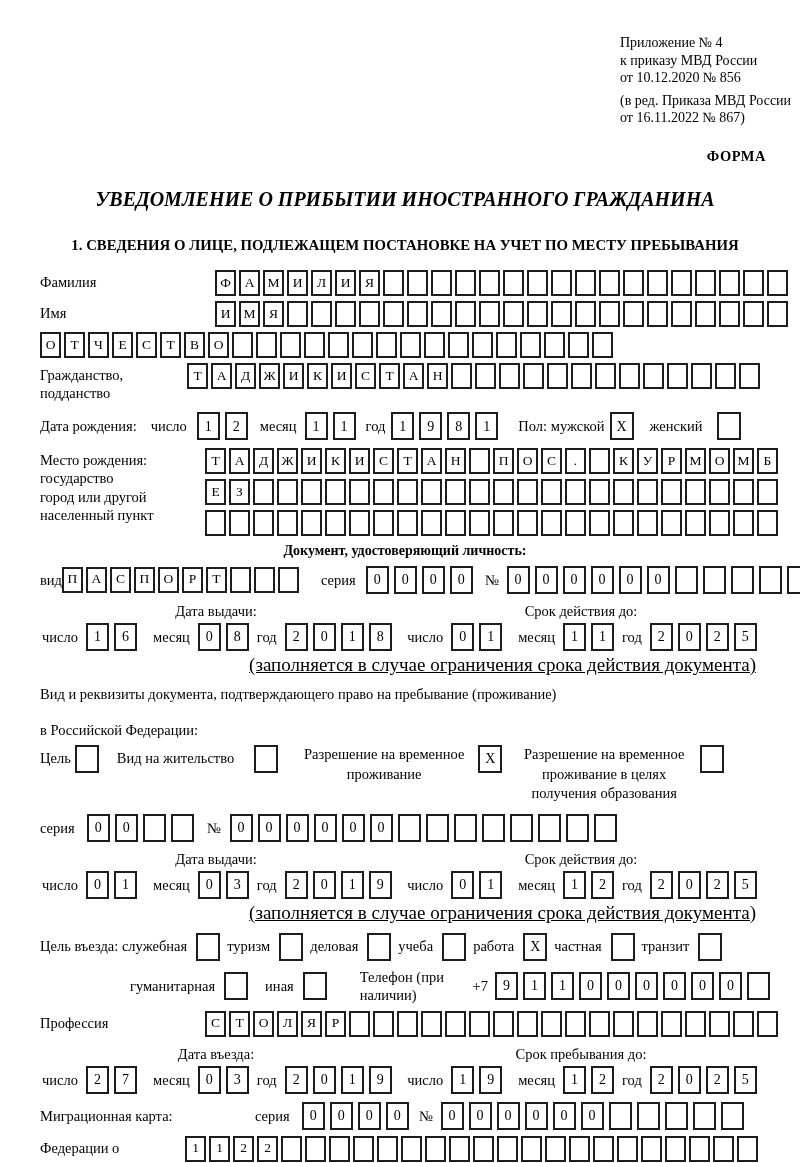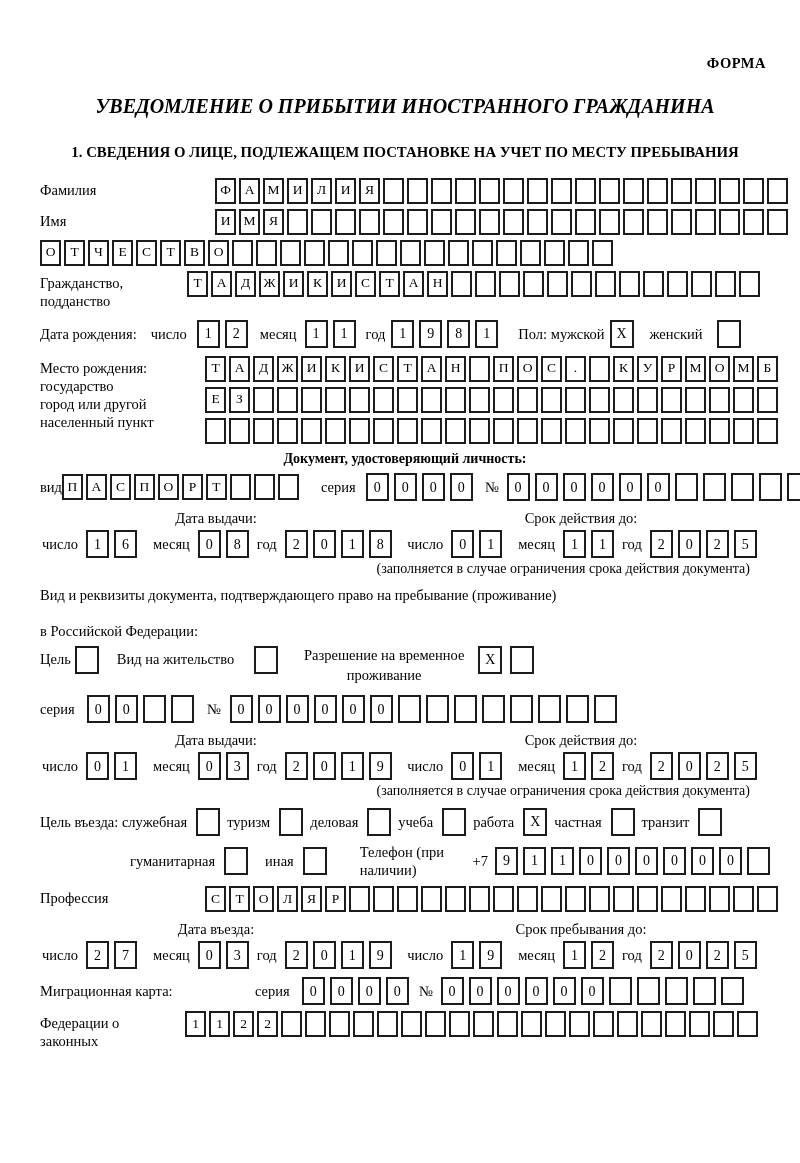--- a/index.html
+++ b/index.html
@@ -41,34 +41,41 @@
 
   .w175{width:175px;} .w147{width:147px;} .w165{width:165px;} .w145{width:145px;}
   .doc-heading{text-align:center;font-weight:bold;font-size:14px;margin:6px 0 6px 0;}
 
   
   .dates{display:flex;margin-bottom:2px;}
   .dcol-l{width:352px;} .dcol-r{width:378px;}
   .dhead{text-align:center;margin-bottom:3px;}
   .drow{display:flex;align-items:center;gap:6px;}
   .drow .t{padding:0 2px;}
-  .foot-note{font-size:14px;text-align:right;margin:2px 20px 8px 0;}
+  .foot-note{font-size:19px;text-align:right;margin:2px 14px 8px 0;text-decoration:underline;}
 
   .para{margin:8px 0 2px 0;}
   .cbrow{display:flex;align-items:flex-start;margin:6px 0 4px 0;}
   .cb-label-c{text-align:center;line-height:1.35;}
   .nowrap{white-space:nowrap;}
   .purpose-row{display:flex;align-items:center;gap:7px;margin-bottom:7px;flex-wrap:nowrap;}
   .purpose-row .cb{margin-left:2px;}
 </style>
 </head>
 <body>
 
 <div class="page">
 
+  <div class="appendix">
+    <div>Приложение № 4</div>
+    <div>к приказу МВД России</div>
+    <div>от 10.12.2020 № 856</div>
+    <div class="rev">(в ред. Приказа МВД России</div>
+    <div>от 16.11.2022 № 867)</div>
+  </div>
 
   <div class="forma">ФОРМА</div>
 
   <div class="title">
     <div>УВЕДОМЛЕНИЕ О ПРИБЫТИИ ИНОСТРАННОГО ГРАЖДАНИНА</div>
   </div>
 
   <div class="section-heading">1. СВЕДЕНИЯ О ЛИЦЕ, ПОДЛЕЖАЩЕМ ПОСТАНОВКЕ НА УЧЕТ ПО МЕСТУ ПРЕБЫВАНИЯ</div>
 
   <div class="row">
@@ -399,20 +406,21 @@
     <div style="margin-top:18px;">в Российской Федерации:</div>
   </div>
 
   <div class="cbrow">
     <span style="padding-top:4px;">Цель</span>
     <span class="cb" style="margin-left:4px;"></span>
     <span style="margin-left:18px;padding-top:4px;">Вид на жительство</span>
     <span class="cb" style="margin-left:20px;"></span>
     <span class="cb-label-c" style="width:172px;margin-left:20px;">Разрешение на временное проживание</span>
     <span class="cb" style="margin-left:8px;">X</span>
+    <span class="cb-label-c" style="width:176px;margin-left:14px;">Разрешение на временное проживание в целях получения образования</span>
     <span class="cb" style="margin-left:8px;"></span>
   </div>
 
   <div class="row" style="align-items:center;margin-top:10px;">
     <span style="margin-right:12px;">серия</span>
     <span class="cells lg">
         <span class="cell">0</span>
         <span class="cell">0</span>
         <span class="cell"></span>
         <span class="cell"></span>

